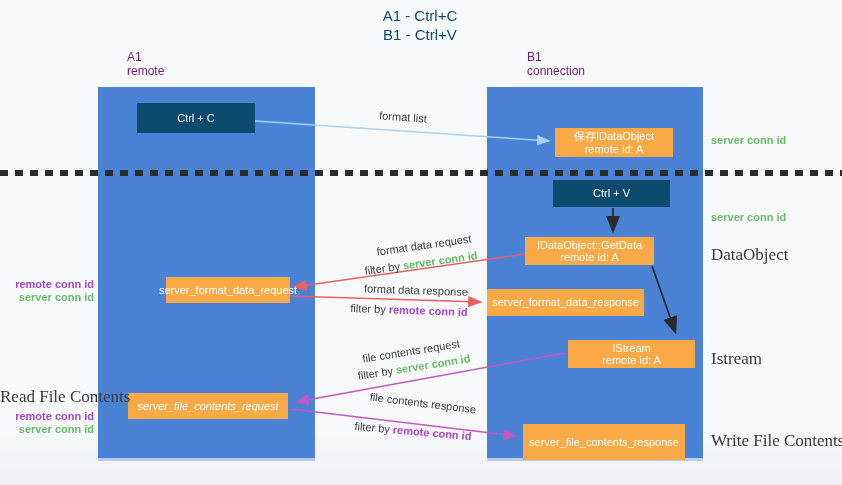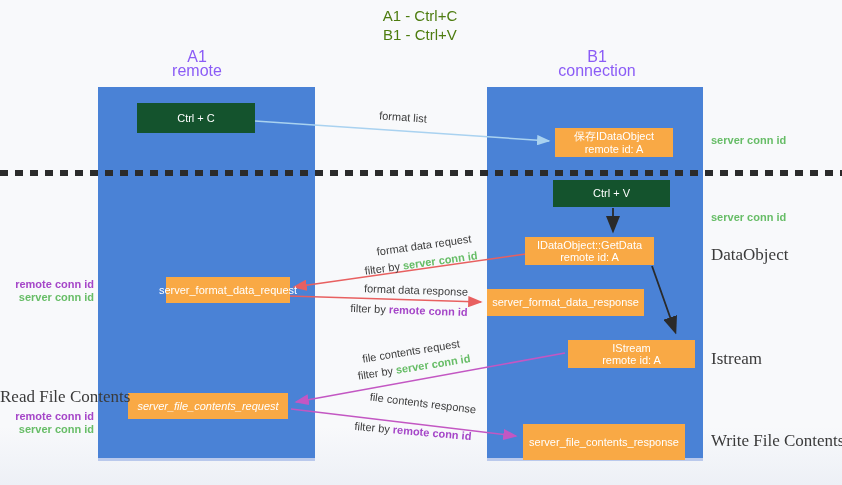--- a/index.html
+++ b/index.html
@@ -5,37 +5,37 @@
   html,body{margin:0;padding:0;}
   body{
     width:842px;height:485px;position:relative;overflow:hidden;
     background:linear-gradient(#f8f9fb 0%,#f8f9fb 88%,#edf0f6 100%);
     font-family:"Liberation Sans", sans-serif;
     -webkit-font-smoothing:antialiased;
   }
   .abs{position:absolute;}
   
   .title{left:290px;top:6px;width:260px;text-align:center;
-         font-size:15px;line-height:19px;color:#4d7c0f;}
+         font-size:15px;line-height:19px;color:#0c4a6e;}
   
-  .col-header{width:140px;text-align:center;font-size:16px;line-height:14px;color:#8b5cf6;}
+  .col-header{width:140px;text-align:left;font-size:12px;line-height:14px;color:#701a75;}
   .header-a{left:127px;top:50px;}
   .header-b{left:527px;top:50px;}
   
   .column{background:#4a82d6;border-bottom:3px solid #bac9ec;}
   .col-a{left:98px;top:87px;width:217px;height:371px;}
   .col-b{left:487px;top:87px;width:216px;height:371px;}
   
   .divider{left:0;top:170px;width:842px;height:6px;
     background:repeating-linear-gradient(90deg,#2b2b2b 0 8px,transparent 8px 15px);}
   
   .node{display:flex;flex-direction:column;align-items:center;justify-content:center;
         color:#ffffff;font-size:11px;line-height:12.5px;text-align:center;
         white-space:nowrap;z-index:3;}
-  .green{background:#14532d;}
+  .green{background:#0c4a6e;}
   .orange{background:#f9a945;}
   .n-ctrlc{left:137px;top:103px;width:118px;height:30px;}
   .n-save{left:555px;top:128px;width:118px;height:29px;}
   .n-ctrlv{left:553px;top:180px;width:117px;height:27px;}
   .n-getdata{left:525px;top:237px;width:129px;height:28px;}
   .n-fmtreq{left:131px;top:277px;width:124px;height:26px;margin-left:35px;}
   .n-fmtresp{left:487px;top:289px;width:157px;height:27px;}
   .n-istream{left:568px;top:340px;width:127px;height:28px;}
   .n-filereq{left:128px;top:393px;width:160px;height:26px;font-style:italic;}
   .n-fileresp{left:523px;top:424px;width:162px;height:36px;}

